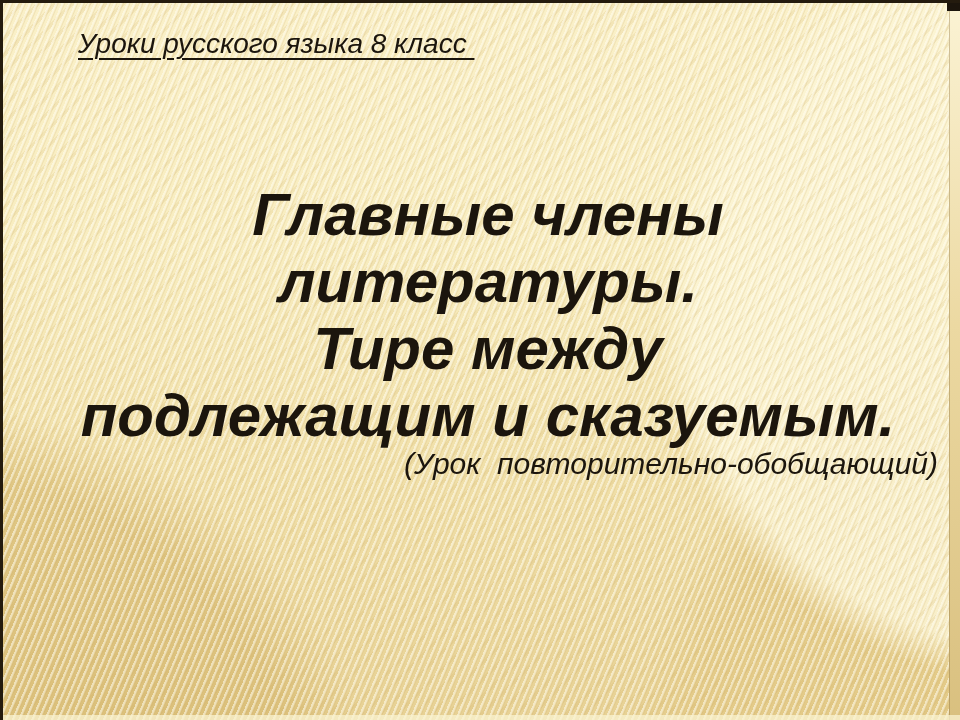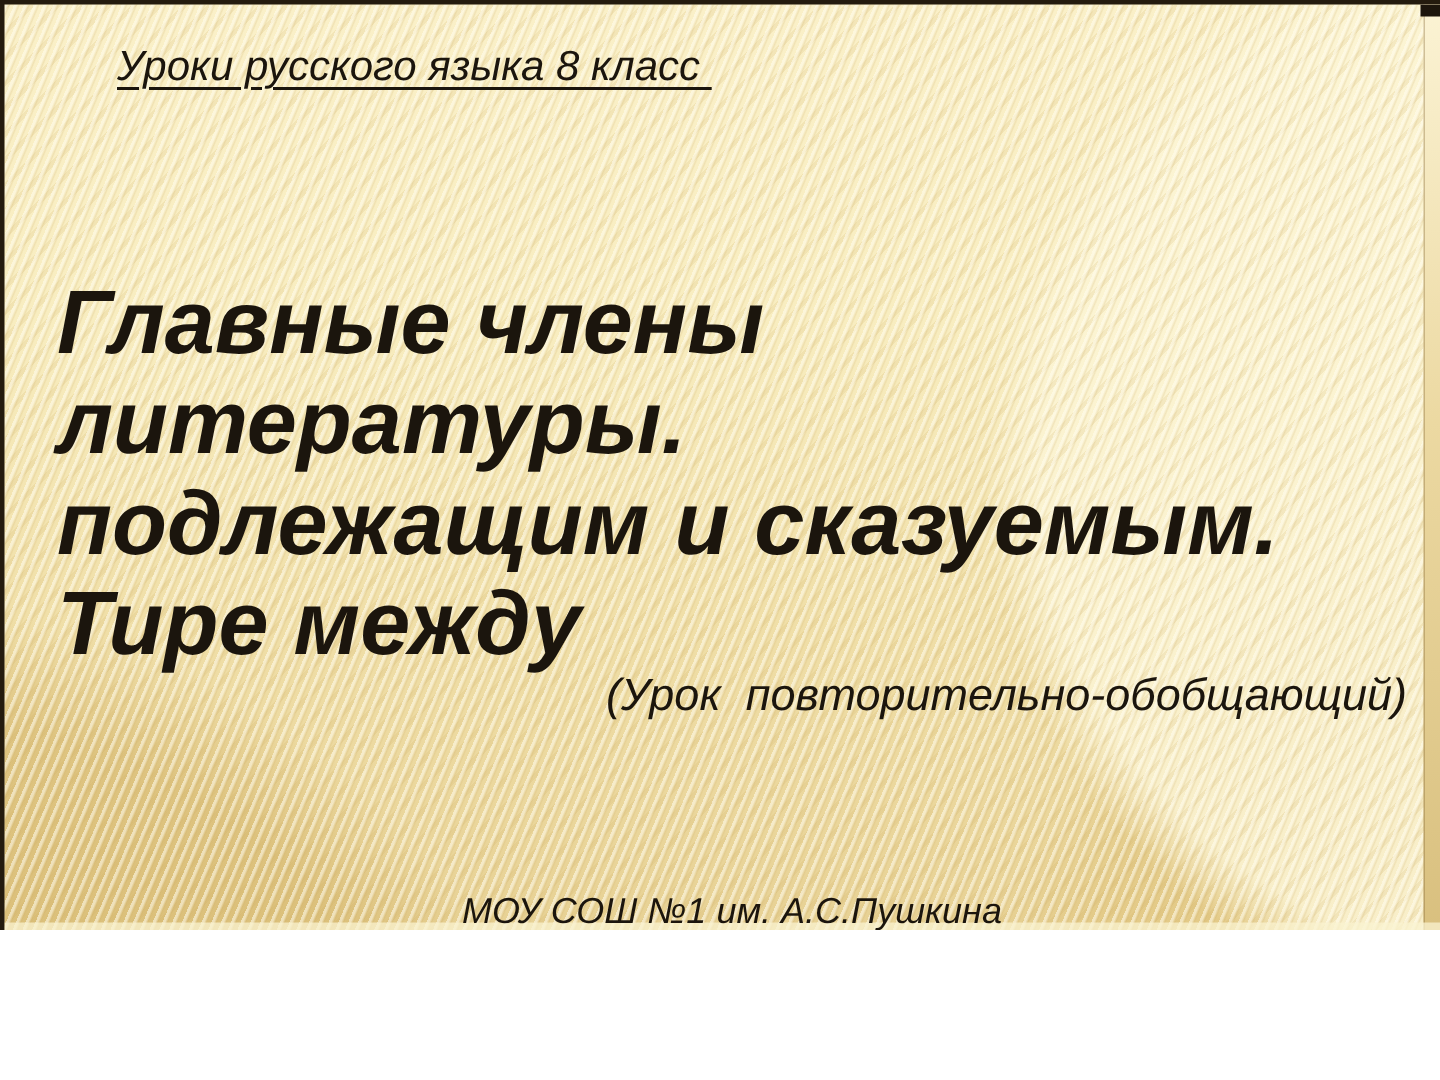--- a/index.html
+++ b/index.html
@@ -7,21 +7,21 @@
     padding: 0;
     width: 960px;
     height: 720px;
     overflow: hidden;
     font-family: "Liberation Sans", sans-serif;
   }
 
   .slide {
     position: relative;
     width: 960px;
-    height: 620px;
+    height: 720px;
     box-sizing: border-box;
     border-top: 3px solid #241b0e;
     border-left: 3px solid #241b0e;
     overflow: hidden;
     color: #1b150d;
     background-color: #f6eab9;
     
     background-image:
       repeating-linear-gradient(113deg,
         rgba(255,252,238,0.55) 0px, rgba(255,252,238,0.55) 1.5px,
@@ -76,20 +76,21 @@
     text-decoration: underline;
     text-decoration-thickness: 2px;
     text-underline-offset: 5px;
   }
 
   .title {
     position: absolute;
     top: 178px;
     left: 35px;
     width: 900px;
+    text-align: center;
     font-style: italic;
     font-weight: bold;
     font-size: 60px;
     line-height: 67px;
     letter-spacing: 0;
   }
 
   .subtitle {
     position: absolute;
     top: 443px;
@@ -121,25 +122,24 @@
 
   <div class="right-strip"></div>
   <div class="corner-notch"></div>
   <div class="bottom-band"></div>
 
   <div class="header">Уроки русского языка 8 класс </div>
 
   <div class="title">
     <div>Главные члены</div>
     <div>литературы.</div>
+    <div>Тире между</div>
     <div>подлежащим и сказуемым.</div>
-    <div>Тире между</div>
   </div>
 
   <div class="subtitle">(Урок  повторительно-обобщающий)</div>
 
   <div class="credits">
-    <div>МОУ СОШ №1 им. А.С.Пушкина</div>
     
     
   </div>
 
 </div>
 
 </body></html>

